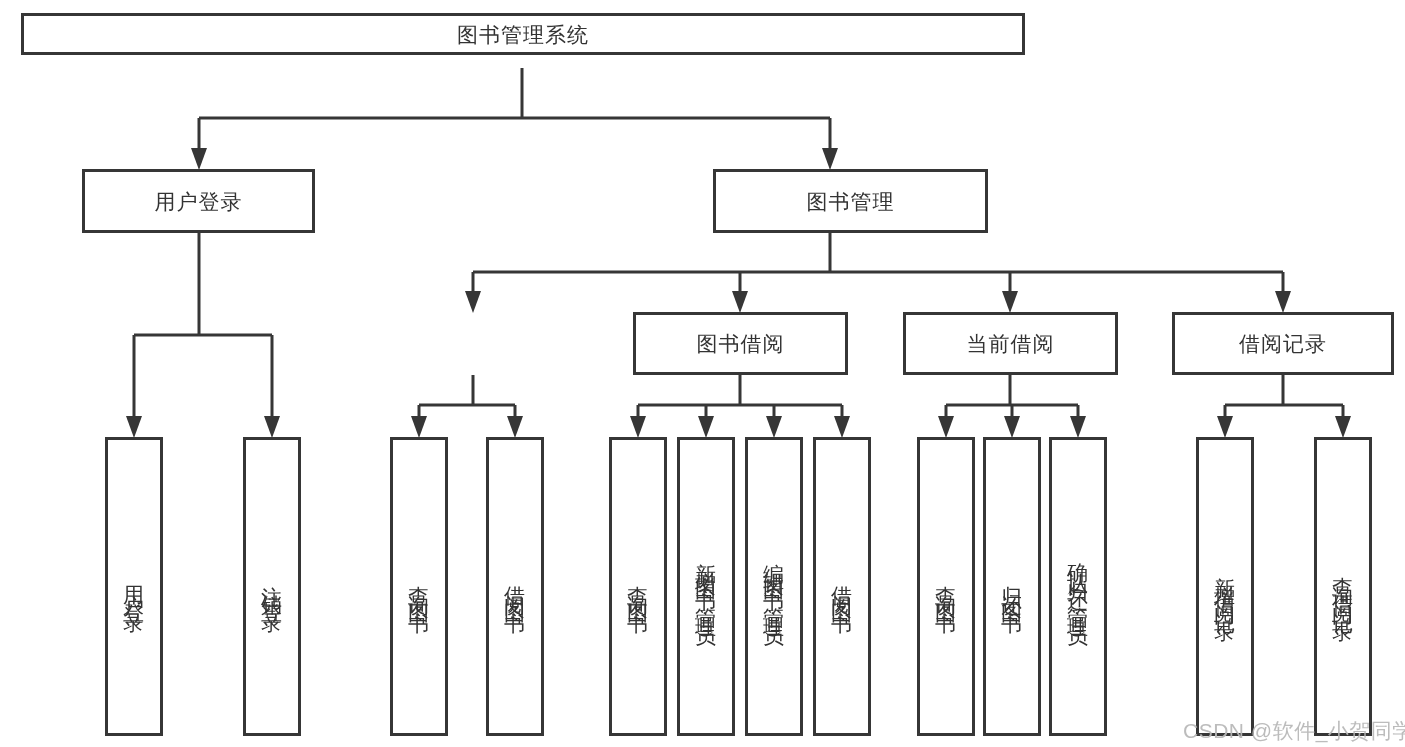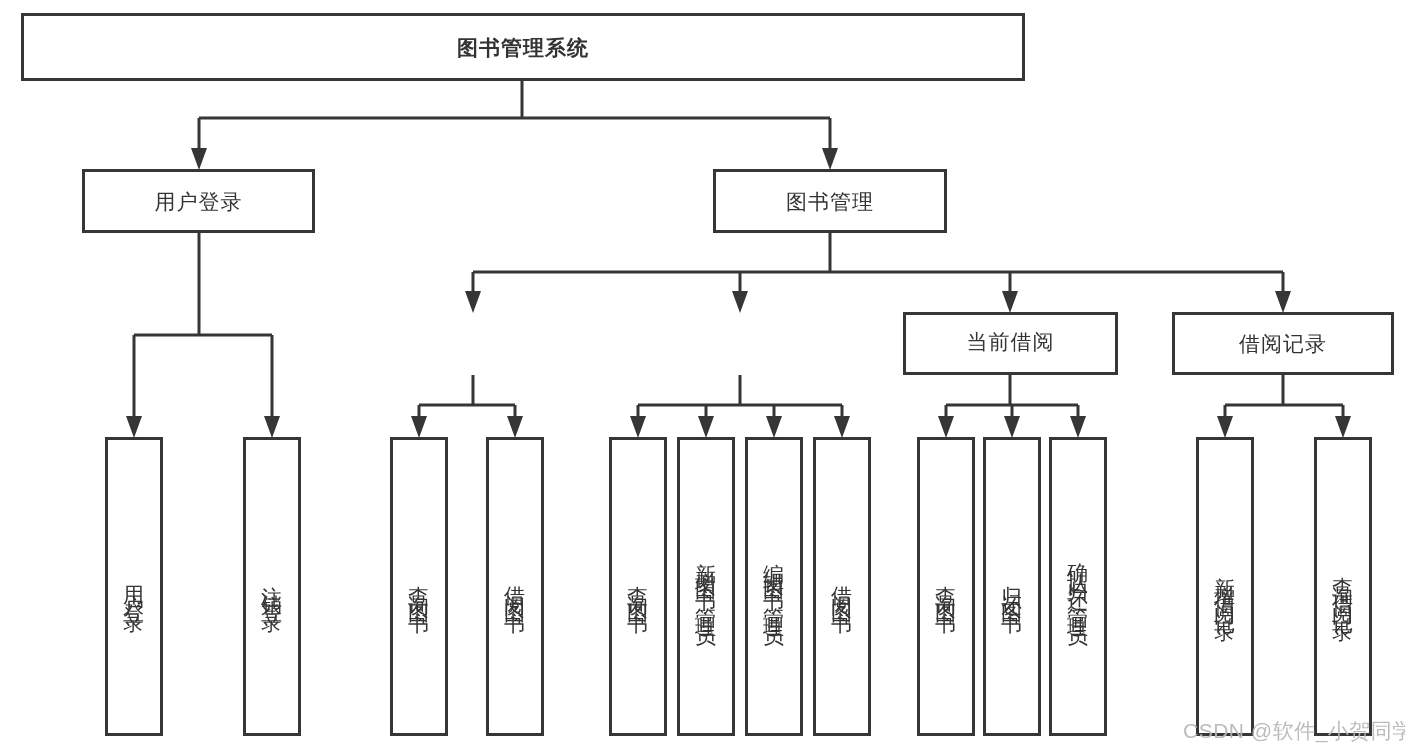--- a/index.html
+++ b/index.html
@@ -102,32 +102,35 @@
       <polygon points="766,416 782,416 774,438"></polygon>
       <polygon points="834,416 850,416 842,438"></polygon>
       <polygon points="938,416 954,416 946,438"></polygon>
       <polygon points="1004,416 1020,416 1012,438"></polygon>
       <polygon points="1070,416 1086,416 1078,438"></polygon>
       <polygon points="1217,416 1233,416 1225,438"></polygon>
       <polygon points="1335,416 1351,416 1343,438"></polygon>
     </g>
   </svg>
 
-  <div class="node" style="left:21px; top:13px; width:1004px; height:68px;font-weight:bold;">
+  <div class="node" style="left:21px; top:13px; width:1004px; height:42px;">
     <span class="hlabel">图书管理系统</span>
   </div>
 
   <div class="node" style="left:82px; top:169px; width:233px; height:64px;">
     <span class="hlabel">用户登录</span>
   </div>
-  <div class="node" style="left:713px; top:169px; width:234px; height:64px;">
+  <div class="node" style="left:713px; top:169px; width:275px; height:64px;">
     <span class="hlabel">图书管理</span>
   </div>
 
-  <div class="node" style="left:903px; top:312px; width:215px; height:63px;font-family:Liberation Mono, monospace;">
+  <div class="node" style="left:633px; top:312px; width:215px; height:63px;">
+    <span class="hlabel">图书借阅</span>
+  </div>
+  <div class="node" style="left:903px; top:312px; width:215px; height:63px;">
     <span class="hlabel">当前借阅</span>
   </div>
   <div class="node" style="left:1172px; top:312px; width:222px; height:63px;">
     <span class="hlabel">借阅记录</span>
   </div>
 
   <div class="node leaf" style="left:105px;">
     <span class="vlabel">用户登录</span>
   </div>
   <div class="node leaf" style="left:243px;">

